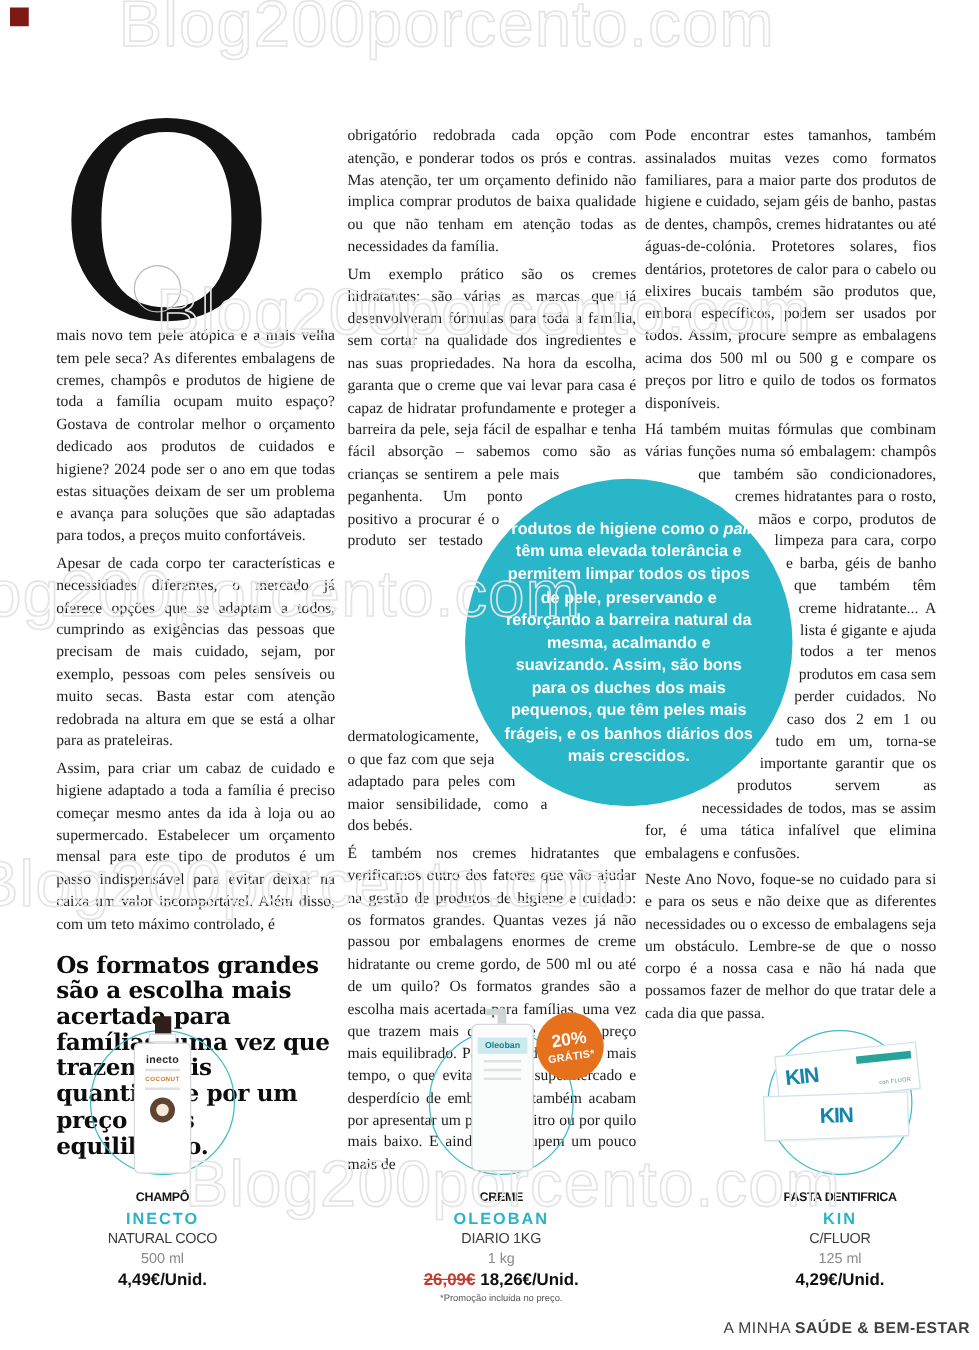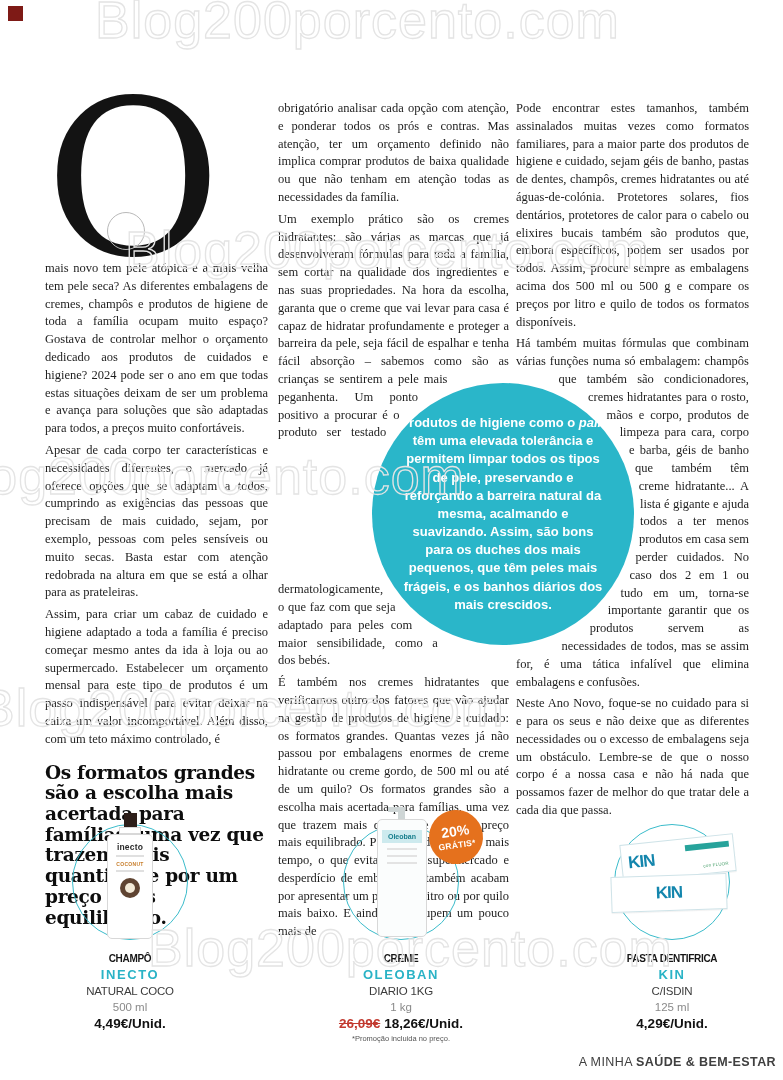--- a/index.html
+++ b/index.html
@@ -147,21 +147,21 @@
     </div>
     <p>mais novo tem pele atópica e a mais velha tem pele seca? As diferentes embalagens de cremes, champôs e produtos de higiene de toda a família ocupam muito espaço? Gostava de controlar melhor o orçamento dedicado aos produtos de cuidados e higiene? 2024 pode ser o ano em que todas estas situações deixam de ser um problema e avança para soluções que são adaptadas para todos, a preços muito confortáveis.</p>
     <p>Apesar de cada corpo ter características e necessidades diferentes, o mercado já oferece opções que se adaptam a todos, cumprindo as exigências das pessoas que precisam de mais cuidado, sejam, por exemplo, pessoas com peles sensíveis ou muito secas. Basta estar com atenção redobrada na altura em que se está a olhar para as prateleiras.</p>
     <p><span>Assim, para criar um cabaz de cuidado e higiene adaptado a toda a família é preciso começar mesmo antes da ida à loja ou ao supermercado. </span><span class="bold">Estabelecer um orçamento mensal</span><span> para este tipo de produtos é um passo indispensável para evitar deixar na caixa um valor incomportável. Além disso, com um teto máximo controlado, é</span></p>
     <div class="quote">Os formatos grandes são a escolha mais acertada para famílias, uma vez que trazem mais quantidade por um preço mais equilibrado.</div>
   </div>
 
   <div class="col col2">
     <div class="push-r"></div>
       <div class="wrap-r"></div>
-    <p>obrigatório analisar cada opção com atenção, e ponderar todos os prós e contras. Mas atenção, ter um orçamento definido não implica comprar produtos de baixa qualidade ou que não tenham em atenção todas as necessidades da família.</p>
+    <p>obrigatório redobrada cada opção com atenção, e ponderar todos os prós e contras. Mas atenção, ter um orçamento definido não implica comprar produtos de baixa qualidade ou que não tenham em atenção todas as necessidades da família.</p>
     <p>Um exemplo prático são os cremes hidratantes: são várias as marcas que já desenvolveram fórmulas para toda a família, sem cortar na qualidade dos ingredientes e nas suas propriedades. Na hora da escolha, garanta que o creme que vai levar para casa é capaz de hidratar profundamente e proteger a barreira da pele, seja fácil de espalhar e tenha fácil absorção – sabemos como são as crianças se sentirem a pele mais peganhenta. Um ponto positivo a procurar é o produto ser testado dermatologicamente, o que faz com que seja adaptado para peles com maior sensibilidade, como a dos bebés.</p>
     <p><span>É também nos cremes hidratantes que verificamos outro dos fatores que vão ajudar na gestão de produtos de higiene e cuidado: </span><span class="bold">os formatos grandes</span><span>. Quantas vezes já não passou por embalagens enormes de creme hidratante ou creme gordo, de 500 ml ou até de um quilo? Os formatos grandes são a escolha mais acertada para famílias, uma vez que trazem mais quantidade por um preço mais equilibrado. Para além de durarem mais tempo, o que evita idas ao supermercado e desperdício de embalagens, também acabam por apresentar um preço por litro ou por quilo mais baixo. E ainda que ocupem um pouco mais de</span></p>
   </div>
 
   <div class="col col3">
     <div class="push-l"></div>
       <div class="wrap-l"></div>
     <p>Pode encontrar estes tamanhos, também assinalados muitas vezes como formatos familiares, para a maior parte dos produtos de higiene e cuidado, sejam géis de banho, pastas de dentes, champôs, cremes hidratantes ou até águas-de-colónia. Protetores solares, fios dentários, protetores de calor para o cabelo ou elixires bucais também são produtos que, embora específicos, podem ser usados por todos. Assim, procure sempre as embalagens acima dos 500 ml ou 500 g e compare os preços por litro e quilo de todos os formatos disponíveis.</p>
     <p><span>Há também muitas fórmulas que combinam </span><span class="bold">várias funções numa só embalagem</span><span>: champôs que também são condicionadores, cremes hidratantes para o rosto, mãos e corpo, produtos de limpeza para cara, corpo e barba, géis de banho que também têm creme hidratante... A lista é gigante e ajuda todos a ter menos produtos em casa sem perder cuidados. No caso dos 2 em 1 ou tudo em um, torna-se importante garantir que os produtos servem as necessidades de todos, mas se assim for, é uma tática infalível que elimina embalagens e confusões.</span></p>
     <p>Neste Ano Novo, foque-se no cuidado para si e para os seus e não deixe que as diferentes necessidades ou o excesso de embalagens seja um obstáculo. Lembre-se de que o nosso corpo é a nossa casa e não há nada que possamos fazer de melhor do que tratar dele a cada dia que passa.</p>
@@ -229,21 +229,21 @@
             <span class="kin-stripe"></span>
             <span class="kin-fluor">con FLUOR</span>
           </div>
           <div class="kin-box kin-box2">
             <span class="kin-logo">KIN</span>
           </div>
         </div>
       </div>
       <div class="p-name">PASTA DENTIFRICA</div>
       <div class="p-brand">KIN</div>
-      <div class="p-variant">C/ISDIN</div>
+      <div class="p-variant">C/FLUOR</div>
       <div class="p-size">125 ml</div>
       <div class="p-price"><span>4,29€/Unid.</span></div>
     </div>
 
   </div>
 
   <div class="legal">Campanha limitada ao stock existente. / Oferta pode variar de loja para loja. / Leia cuidadosamente o rótulo e as instruções de utilização. / As promoções presentes na página são válidas de 31 de janeiro a 1 de março de 2024.</div>
 
   <div class="footer">
     <span>A MINHA </span><b>SAÚDE &amp; BEM-ESTAR</b>

